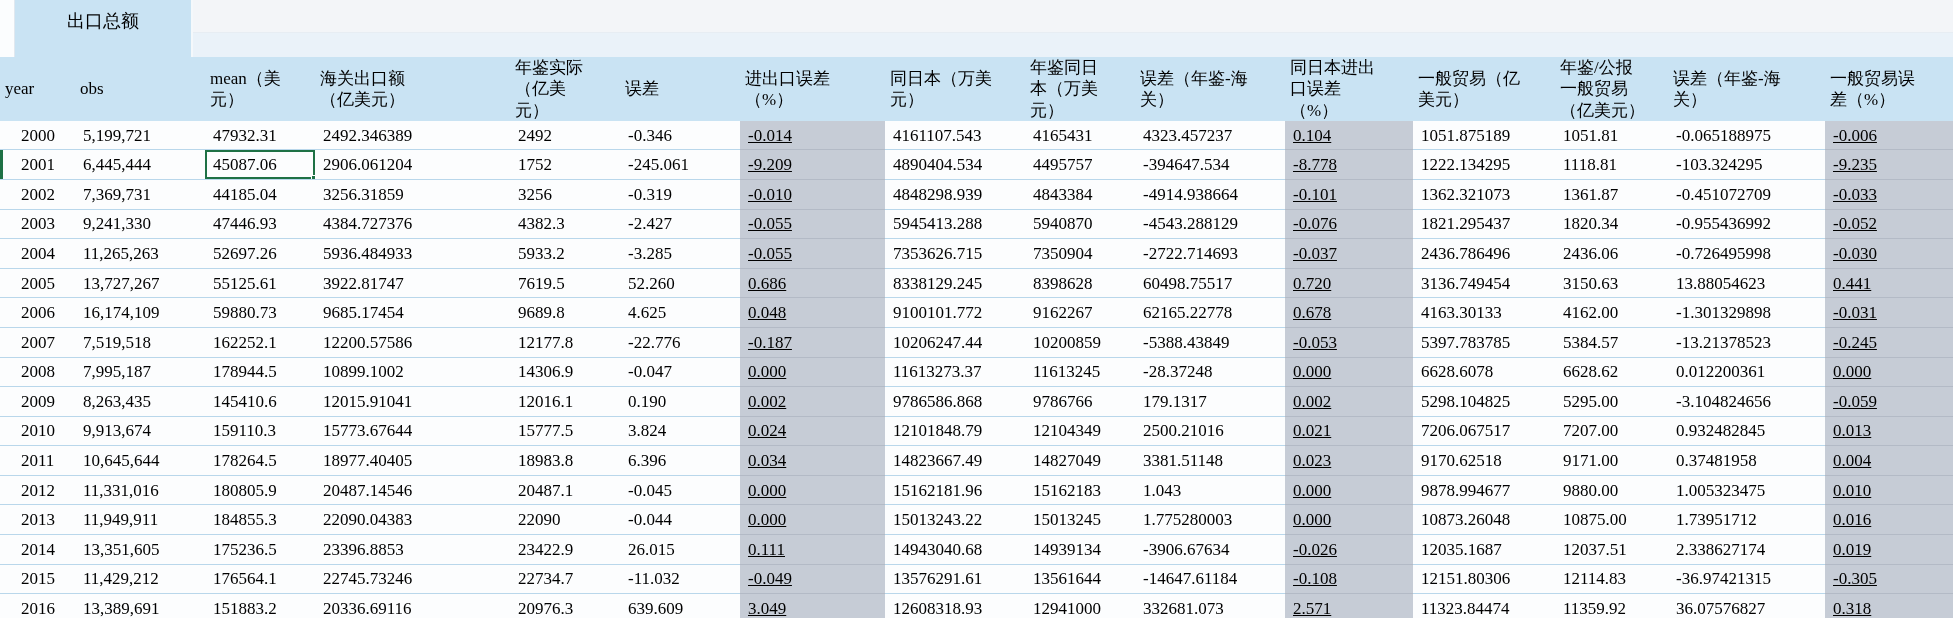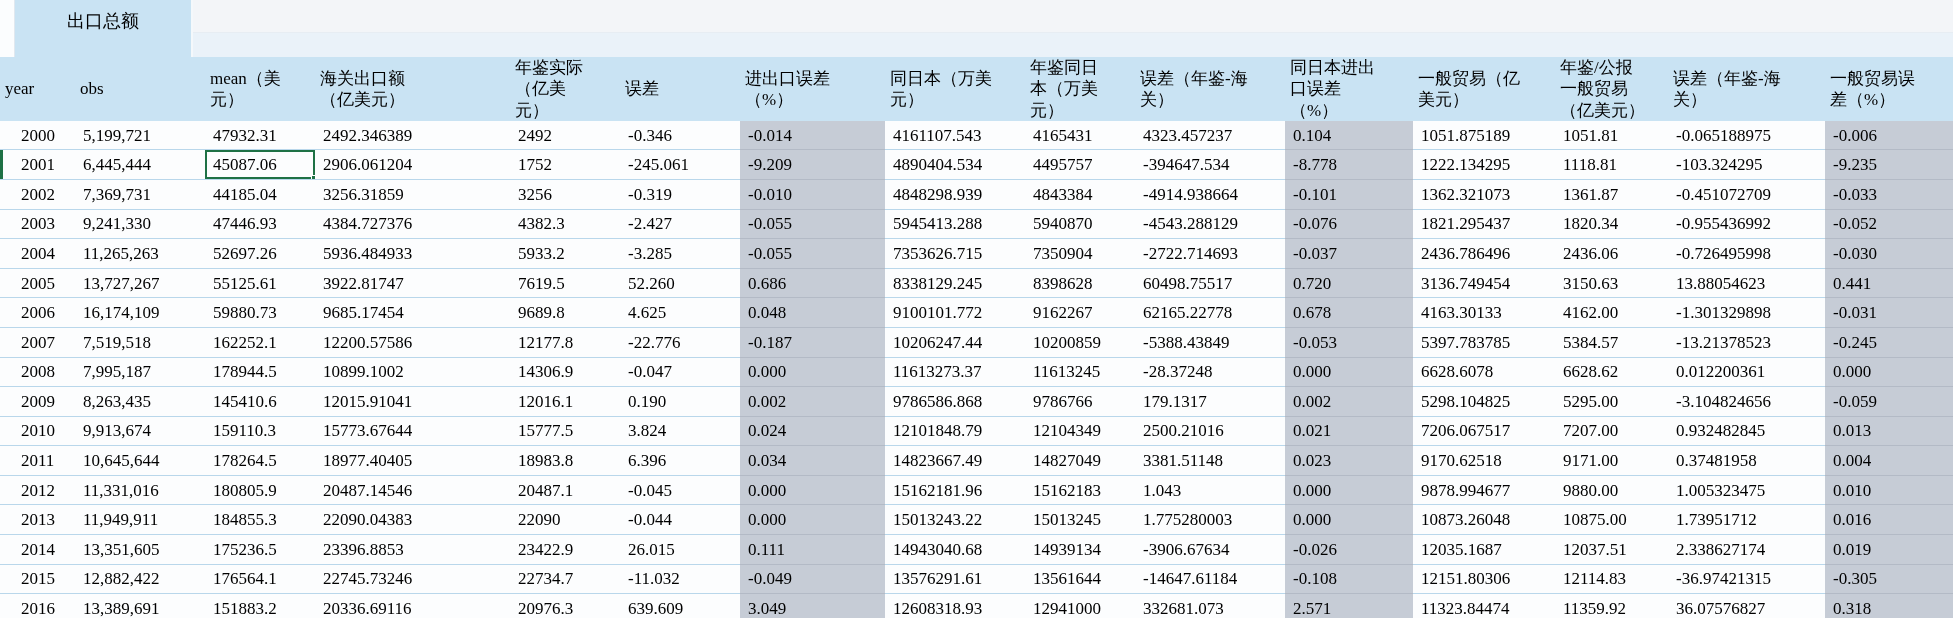--- a/index.html
+++ b/index.html
@@ -37,21 +37,21 @@
     vertical-align:middle;padding:0 2px 0 5px;
     white-space:pre-line;line-height:1.25;height:58px;
     font-size:17px;overflow:hidden;
   }
   table.grid td{
     height:28.6px;padding:0 2px 0 8px;vertical-align:middle;
     background:#fcfdfe;border-bottom:1px solid #b9d7eb;
     white-space:nowrap;overflow:hidden;line-height:1;
   }
   table.grid td.col-year{padding-left:21px;}
-  table.grid td.shaded{background:#c6ccd6;border-bottom:1px solid #b3bac6;}
+  table.grid td.shaded{background:#c6ccd6;border-bottom:1px solid #b3bac6;text-decoration:underline;}
   tr.selected-row td.col-year{box-shadow:inset 3px 0 0 #1e7145;margin-top:21px;}
   td.sel{
     position:relative;
     box-shadow:inset 0 0 0 2px #1e7145;
   }
   .fill-handle{
     position:absolute;right:-3px;bottom:-3px;width:7px;height:7px;
     background:#1e7145;border:1px solid #ffffff;box-sizing:border-box;z-index:3;
   }
 </style>
@@ -374,21 +374,21 @@
           <td class="col-yearbook_with_japan">14939134</td>
           <td class="col-error_japan">-3906.67634</td>
           <td class="col-japan_err_pct shaded">-0.026</td>
           <td class="col-general_trade">12035.1687</td>
           <td class="col-yearbook_general">12037.51</td>
           <td class="col-error_general">2.338627174</td>
           <td class="col-general_err_pct shaded">0.019</td>
         </tr>
         <tr>
           <td class="col-year">2015</td>
-          <td class="col-obs">12,882,422</td>
+          <td class="col-obs">11,429,212</td>
           <td class="col-mean">176564.1</td>
           <td class="col-customs_export">22745.73246</td>
           <td class="col-yearbook_actual">22734.7</td>
           <td class="col-error">-11.032</td>
           <td class="col-import_export_err_pct shaded">-0.049</td>
           <td class="col-with_japan">13576291.61</td>
           <td class="col-yearbook_with_japan">13561644</td>
           <td class="col-error_japan">-14647.61184</td>
           <td class="col-japan_err_pct shaded">-0.108</td>
           <td class="col-general_trade">12151.80306</td>

